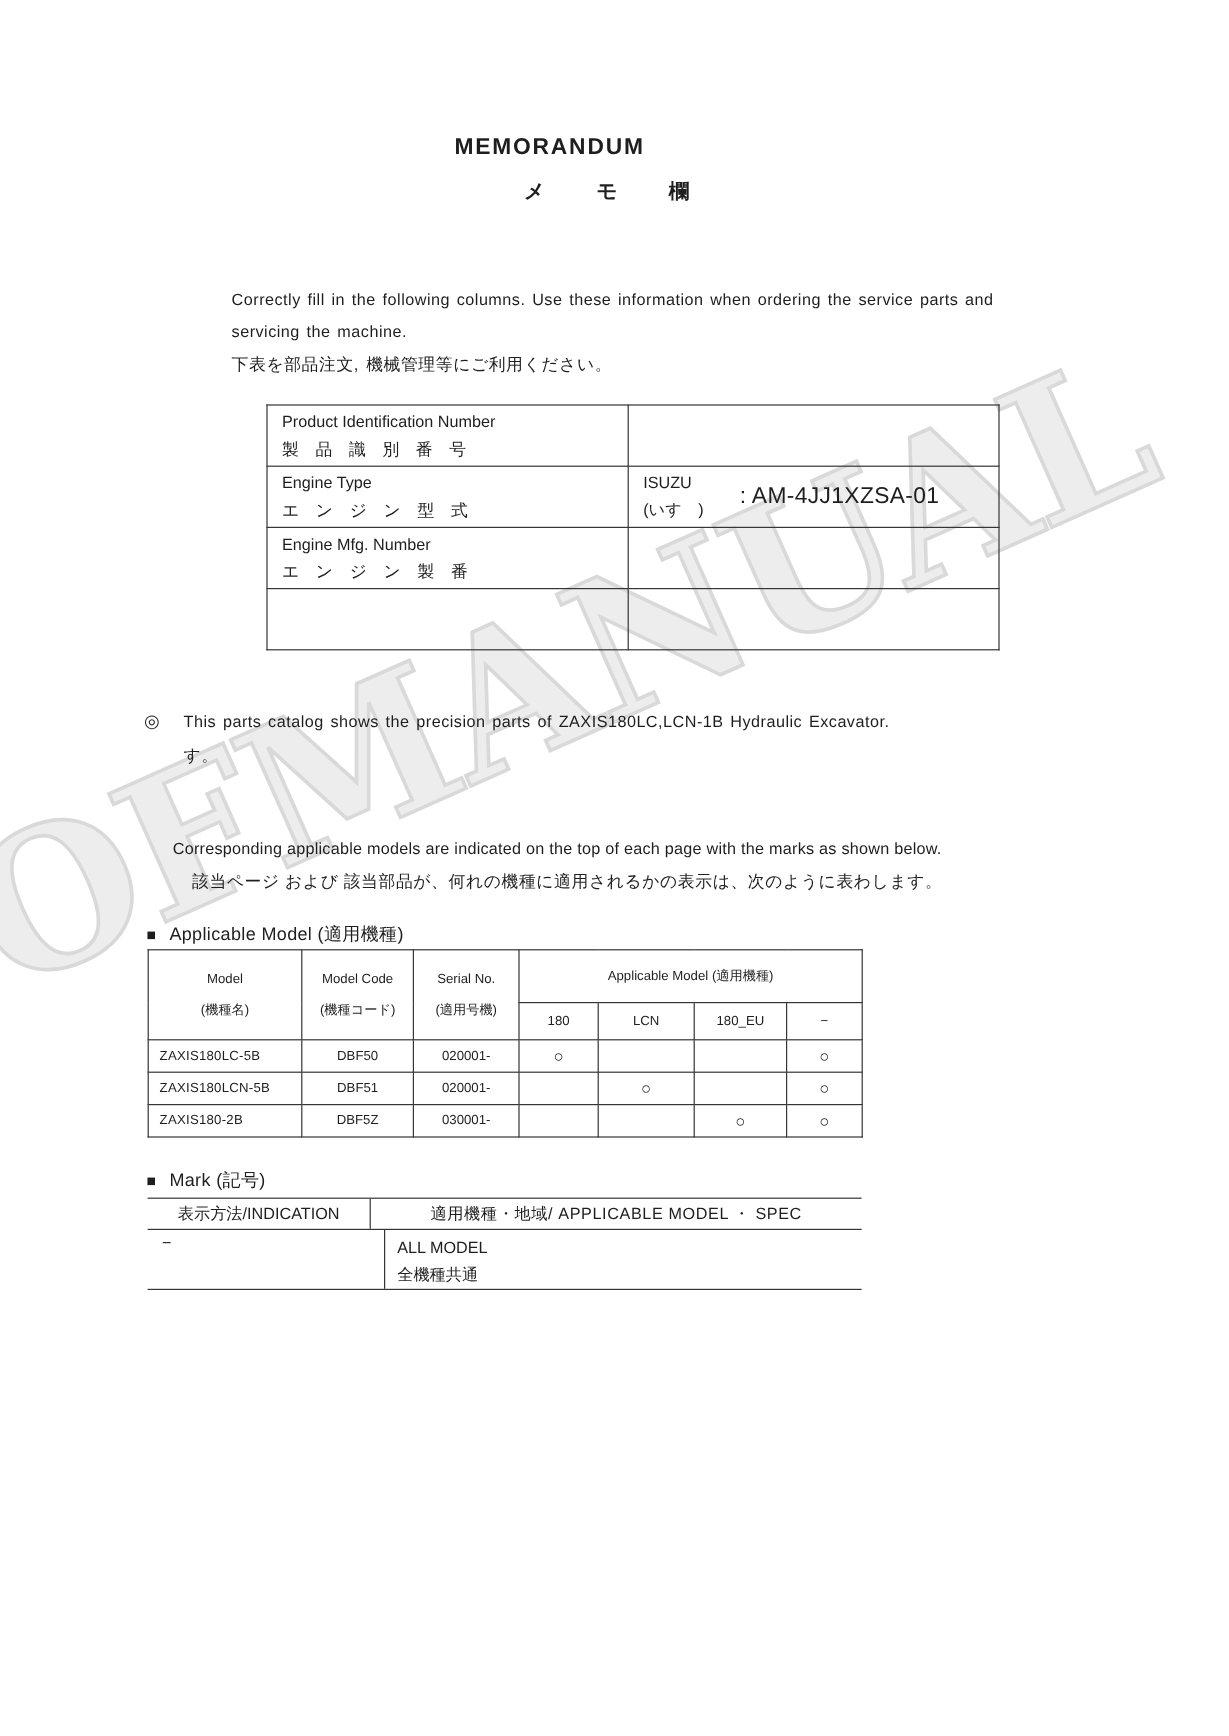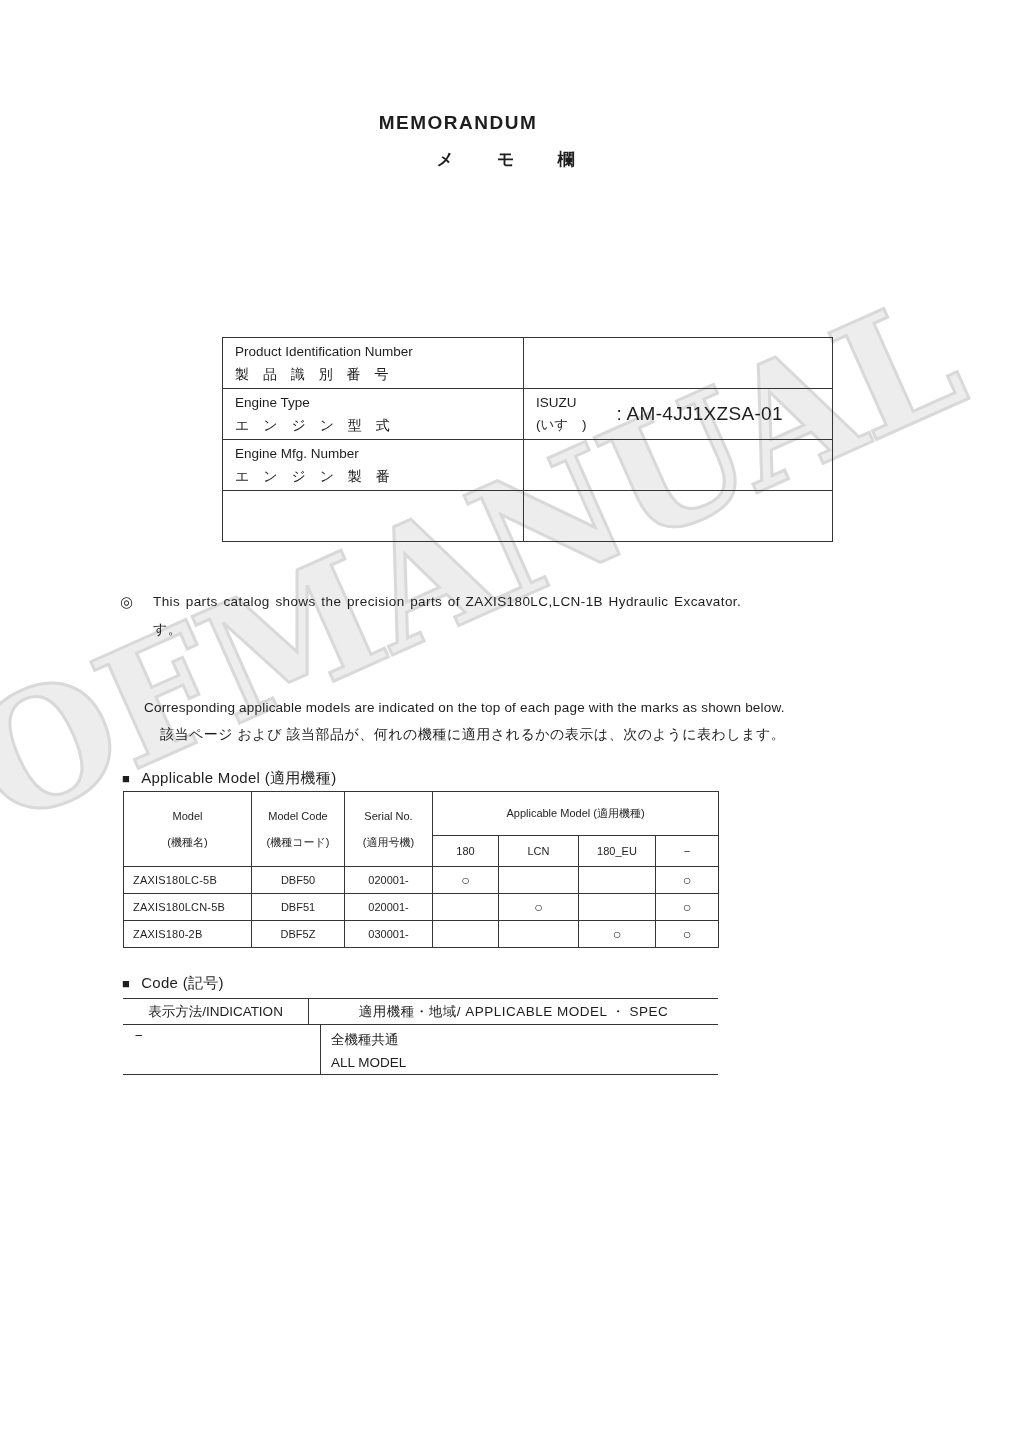--- a/index.html
+++ b/index.html
@@ -75,20 +75,25 @@
 </head>
 <body>
 
 <div class="watermark">OFMANUAL</div>
 
 <div class="page">
 
   <div class="title">MEMORANDUM</div>
   <div class="title-jp">メ　モ　欄</div>
 
+  <div class="intro">
+    <div>Correctly fill in the following columns. Use these information when ordering the service parts and</div>
+    <div>servicing the machine.</div>
+    <div class="jp">下表を部品注文, 機械管理等にご利用ください。</div>
+  </div>
 
   <table class="id-table">
     <colgroup>
         <col style="width:301px">
         <col style="width:309px">
       </colgroup>
     <tbody>
       <tr>
         <td>
           <div class="en">Product Identification Number</div>
@@ -198,30 +203,30 @@
         <td>030001-</td>
         <td class="mk"></td>
         <td class="mk"></td>
         <td class="mk">○</td>
         <td class="mk">○</td>
       </tr>
     </tbody>
   </table>
 
   <div class="sec-head mark-head">
-    <span class="sq">■</span><span>Code (記号)</span>
+    <span class="sq">■</span><span>Mark (記号)</span>
   </div>
 
   <div class="mark-table">
     <div class="mt-row mt-header">
       <div class="mt-c1">表示方法/INDICATION</div>
       <div class="mt-c2">適用機種・地域/ APPLICABLE MODEL ・ SPEC</div>
     </div>
     <div class="mt-row mt-data">
       <div class="mt-c1">−</div>
       <div class="mt-c2">
+        <div>ALL MODEL</div>
         <div>全機種共通</div>
-        <div>ALL MODEL</div>
       </div>
     </div>
   </div>
 
 </div>
 
 </body></html>

